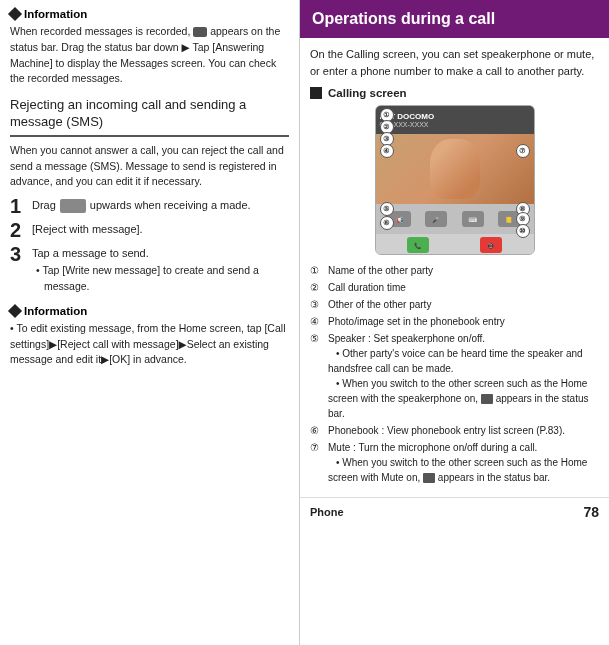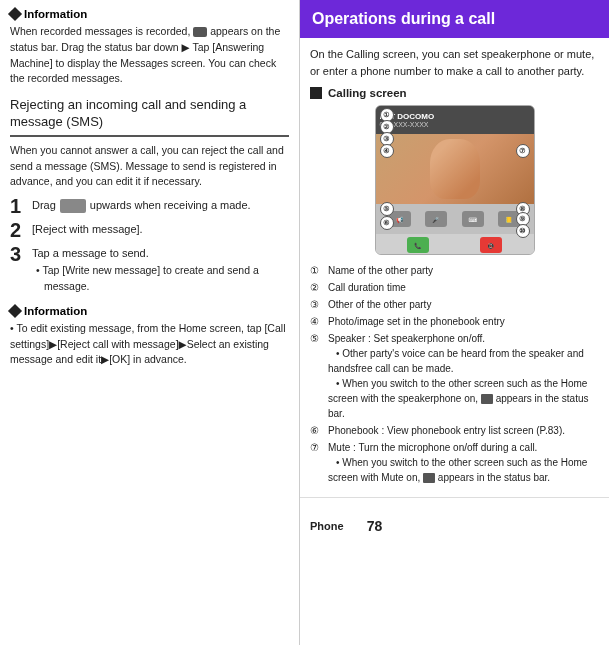--- a/index.html
+++ b/index.html
@@ -138,21 +138,21 @@
       color: #222;
     }
 
     
     .right-col {
       flex: 1;
       padding: 0;
     }
 
     .operations-header {
-      background: #6d28d9;
+      background: #701a75;
       color: #fff;
       font-size: 16px;
       font-weight: bold;
       padding: 10px 12px;
       margin-bottom: 8px;
     }
 
     .right-content {
       padding: 0 10px 10px 10px;
     }
@@ -333,23 +333,23 @@
       width: 12px;
       height: 10px;
       background: #555;
       border-radius: 1px;
       vertical-align: middle;
     }
 
     
     .footer {
       display: flex;
-      justify-content: flex-start;
-      align-items: center;
-      padding: 20px 10px;
+      justify-content: space-between;
+      align-items: center;
+      padding: 6px 10px;
       border-top: 1px solid #ddd;
       gap: 23px;
     }
 
     .footer-text {
       font-size: 11px;
       font-weight: bold;
       color: #222;
     }
 
@@ -512,21 +512,21 @@
       </div>
       <div class="desc-item">
         <span class="desc-num">④</span>
         <span class="desc-text">Photo/image set in the phonebook entry</span>
       </div>
       <div class="desc-item">
         <span class="desc-num">⑤</span>
         <span class="desc-text">
           <span>Speaker : Set speakerphone on/off.</span>
           <br>
-          <span class="desc-sub">• <span>Other party's voice can be heard from the speaker and handsfree call can be made.</span></span><br>
+          <span class="desc-sub">• <span>Other party's voice can be heard time the speaker and handsfree call can be made.</span></span><br>
           <span class="desc-sub">• <span>When you switch to the other screen such as the Home screen with the speakerphone on,</span> <span class="icon-small-inline"></span> <span>appears in the status bar.</span></span>
         </span>
       </div>
       <div class="desc-item">
         <span class="desc-num">⑥</span>
         <span class="desc-text">Phonebook : View phonebook entry list screen (P.83).</span>
       </div>
       <div class="desc-item">
         <span class="desc-num">⑦</span>
         <span class="desc-text">

